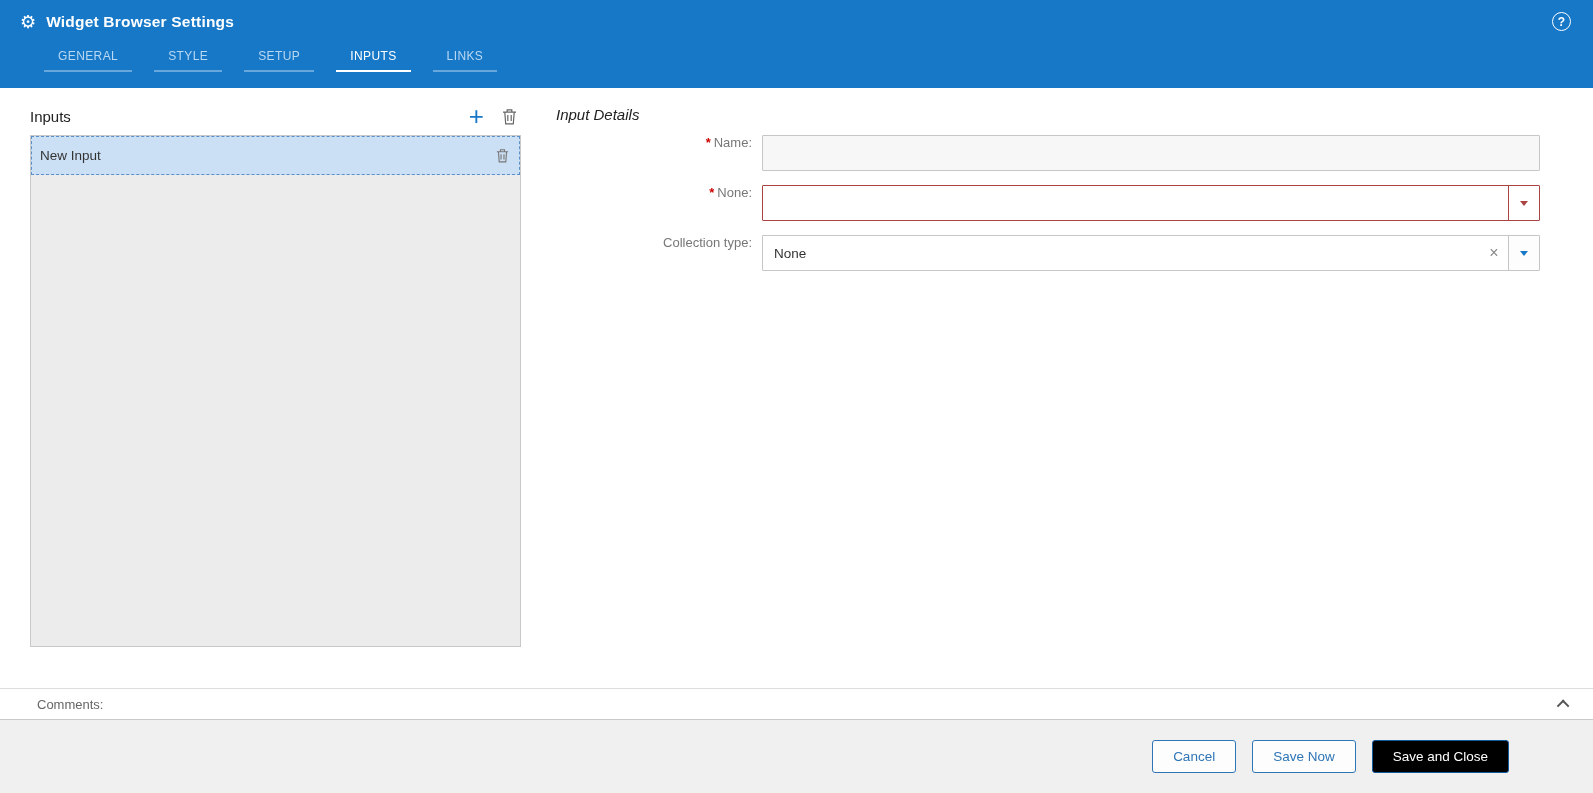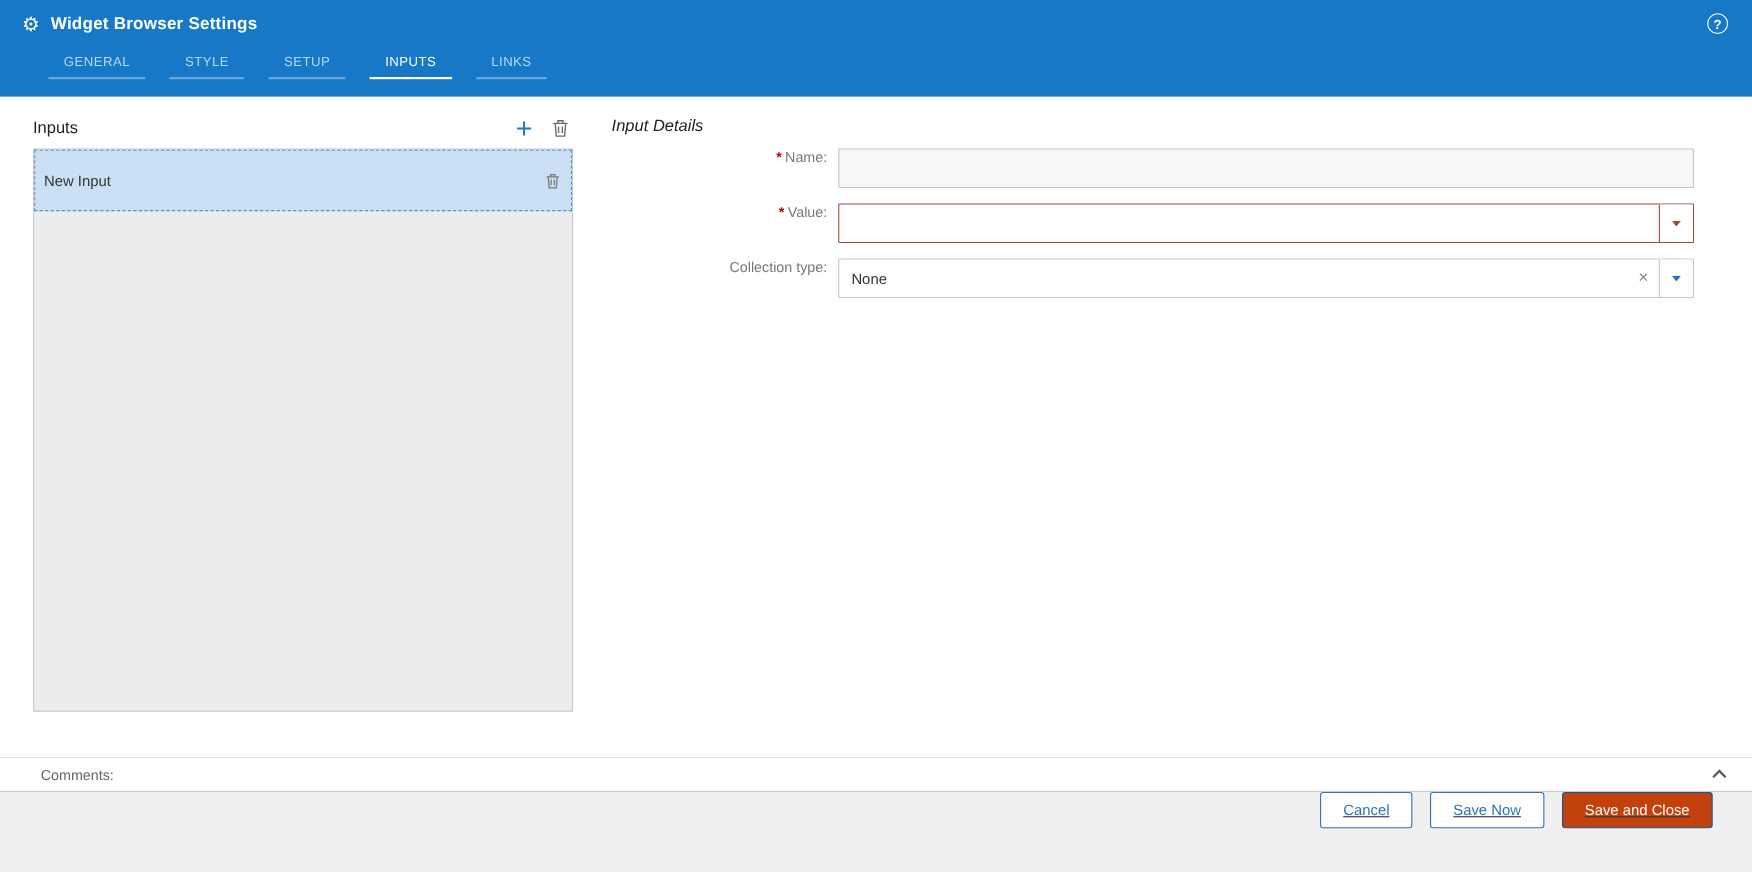--- a/index.html
+++ b/index.html
@@ -41,21 +41,21 @@
   .panel-head { display:flex; justify-content:space-between; align-items:center; margin-bottom:9px; }
   .panel-title { font-size:15px; color:#222; }
   .panel-actions { display:flex; align-items:center; gap:18px; padding-right:4px; }
   .plus-icon { color:#1778c8; font-size:26px; line-height:20px; font-weight:300; cursor:pointer; }
   .trash-btn { cursor:pointer; display:flex; align-items:center; }
   .inputs-list {
     width:491px; height:512px; background:#ececec;
     border:1px solid #c9c9c9; overflow:hidden;
   }
   .input-item {
-    height:56px; background:#cbe0f5; border:1px dashed #5b8fc9;
+    height:39px; background:#cbe0f5; border:1px dashed #5b8fc9;
     display:flex; justify-content:space-between; align-items:center;
     padding:0 10px 0 8px; font-size:13.5px; color:#333; cursor:pointer;
   }
 
   
   .details-panel { position:absolute; left:556px; top:18px; right:53px; }
   .details-title { font-size:15px; color:#222; margin-bottom:12px;font-style:italic; }
   .field-row { display:flex; align-items:flex-start; margin-bottom:14px; }
   .field-label {
     width:206px; flex:0 0 206px; text-align:right; padding-right:10px;
@@ -100,29 +100,29 @@
   }
   .chevron-up {
     width:9px; height:9px; display:inline-block;
     border-top:2px solid #555; border-left:2px solid #555;
     transform:rotate(45deg) translateY(2px); cursor:pointer;
   }
 
   
   .footer {
     flex:0 0 73px; background:#f0f0f0;
-    display:flex; align-items:flex-start; justify-content:flex-end;
-    gap:16px; padding-right:36px;text-decoration:underline;
+    display:flex; align-items:center; justify-content:flex-end;
+    gap:16px; padding-right:84px;
   }
   .btn {
     height:33px; padding:0 20px; border-radius:3px;
     font-family:"Liberation Sans", sans-serif; font-size:13.5px; cursor:pointer;
   }
   .btn.secondary { background:#fdfdfd; color:#2e75b6; border:1px solid #2e75b6; }
-  .btn.primary { background:#c2410c; color:#ffffff; border:1px solid #14599c; }
+  .btn.primary { background:#000000; color:#ffffff; border:1px solid #14599c; }
 
   .trash-svg { display:block; }
 </style>
 </head>
 <body>
 
 <div class="topbar">
   <div class="title-row">
     <span class="gear-icon">⚙</span>
     <span class="dialog-title">Widget Browser Settings</span>
@@ -169,21 +169,21 @@
     <div class="field-row">
       <label class="field-label">
         <span class="req">*</span><span>Name:</span>
       </label>
       <input type="text" class="text-input" value="" style="">
     </div>
 
 
     <div class="field-row">
       <label class="field-label">
-        <span class="req">*</span><span>Value:</span>
+        <span class="req">*</span><span>None:</span>
       </label>
       <div class="combo error">
         <div class="combo-value"></div>
         <div class="combo-btn">
           <span class="caret red"></span>
         </div>
       </div>
     </div>
 
     <div class="field-row">

